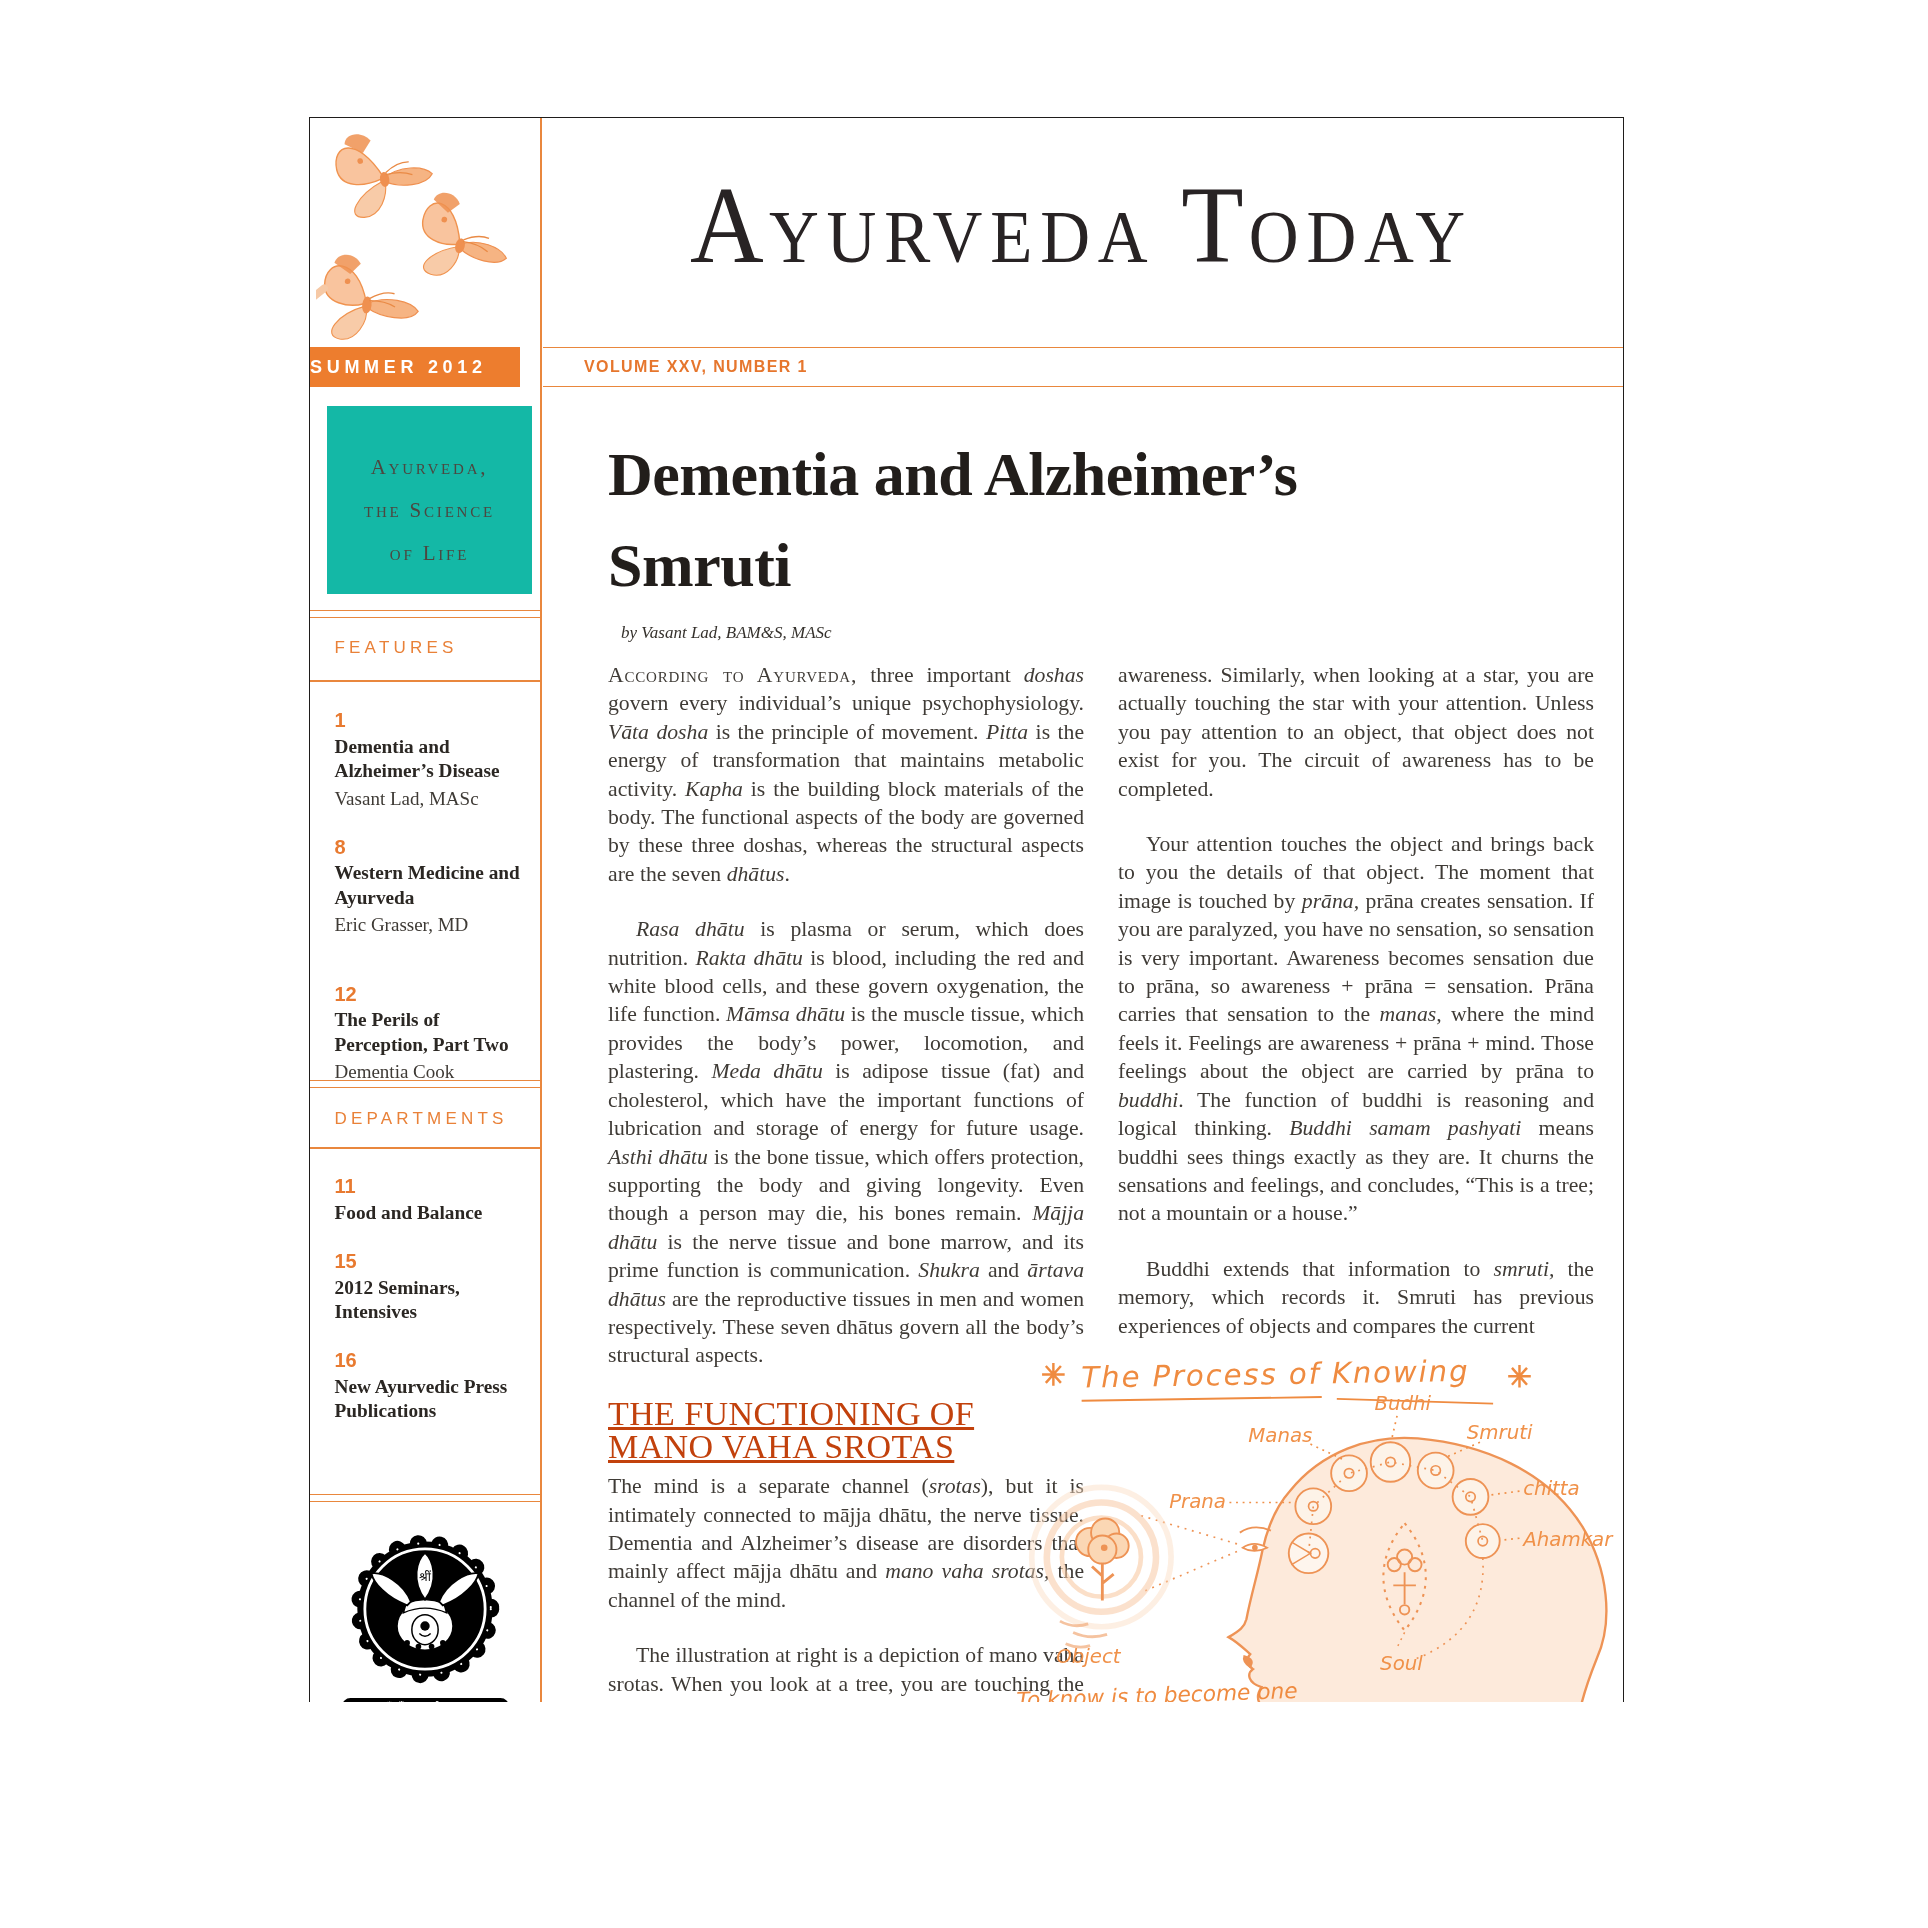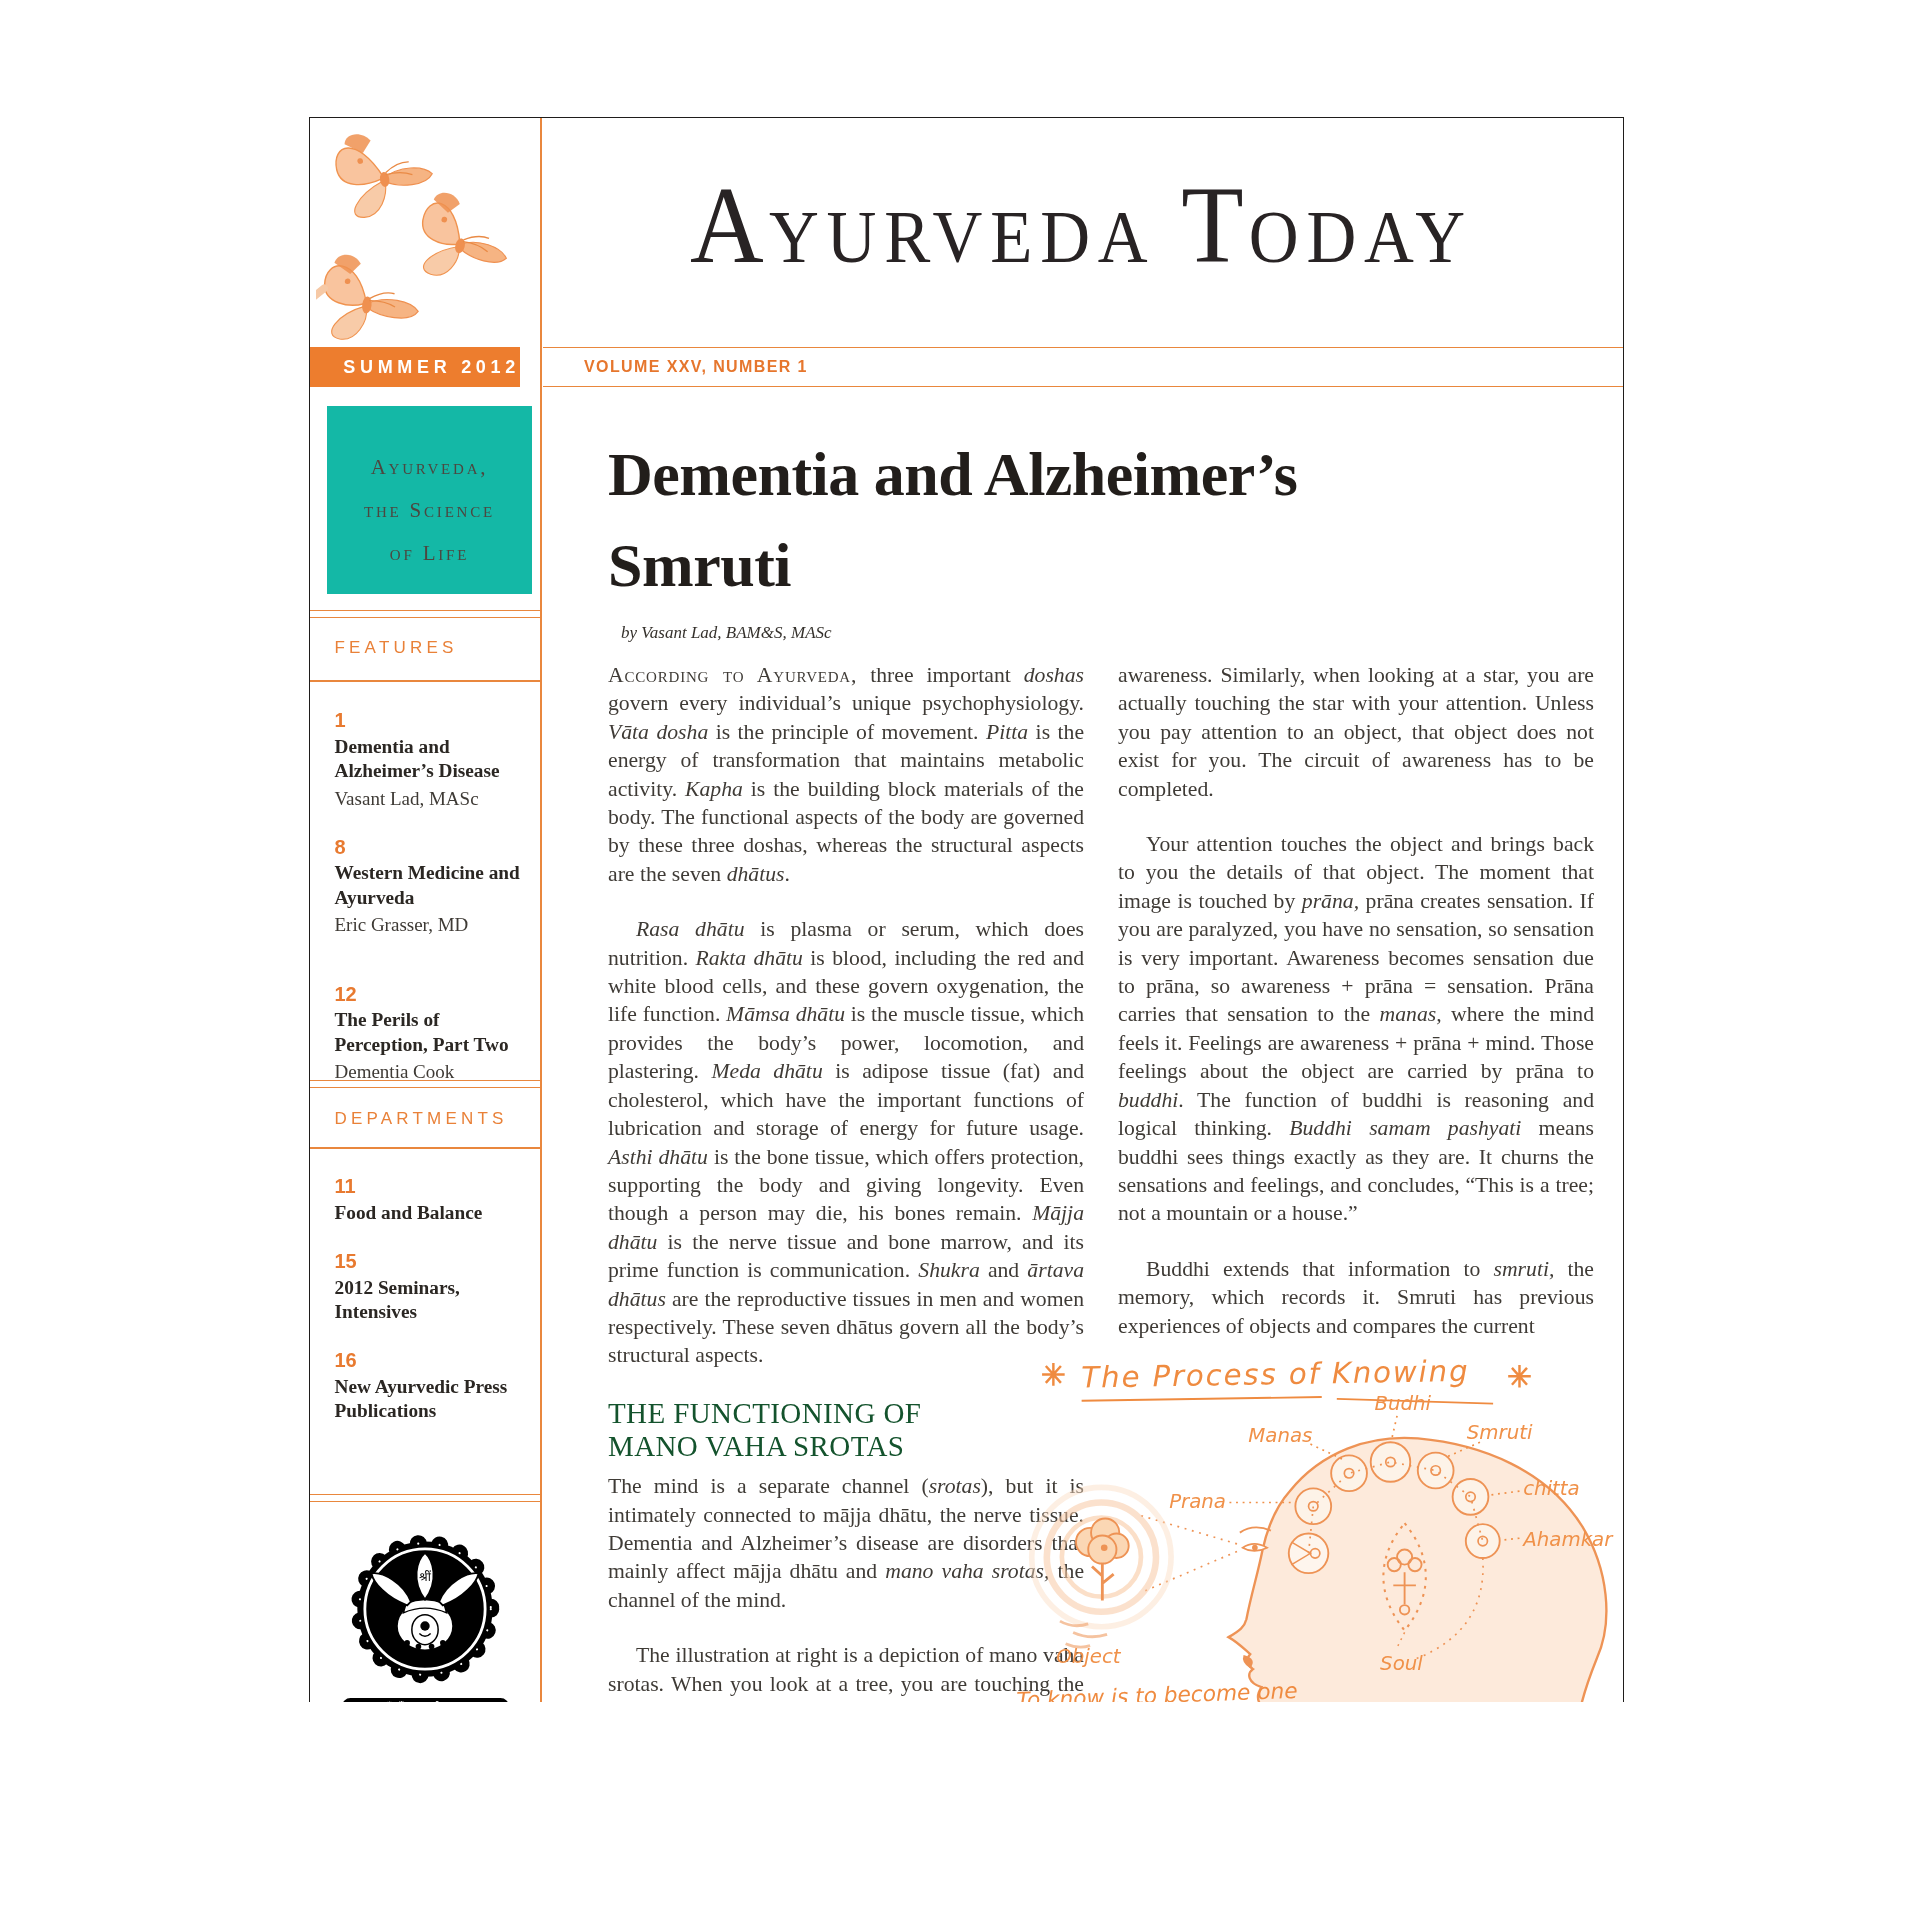--- a/index.html
+++ b/index.html
@@ -5,21 +5,21 @@
   html,body{margin:0;padding:0;background:#ffffff;}
   .canvas{position:relative;width:1928px;height:1702px;background:#ffffff;overflow:hidden;
           font-family:"Liberation Serif", serif;color:#3b3734;}
   .page{position:absolute;left:309px;top:117px;width:1315px;height:1697px;
         border:1.9px solid #1f1d1b;background:#ffffff;box-sizing:border-box;}
   
   .vdivider{position:absolute;left:230px;top:0;bottom:0;width:1.9px;background:#e9873d;}
   
   .banner-left{position:absolute;left:0;top:229px;width:210px;height:40px;background:#ed7d2e;
                color:#ffffff;font-family:"Liberation Sans",sans-serif;font-weight:bold;
-               font-size:18px;letter-spacing:4.7px;line-height:40px;text-align:right;}
+               font-size:18px;letter-spacing:4.7px;line-height:40px;text-align:left;}
   .banner-right{position:absolute;left:233px;top:229px;right:0;height:40px;box-sizing:border-box;
                 border-top:1.9px solid #e9873d;border-bottom:1.9px solid #e9873d;
                 color:#e6762d;font-family:"Liberation Sans",sans-serif;font-weight:bold;
                 font-size:16px;letter-spacing:1.4px;line-height:38px;padding-left:41px;}
   
   .masthead{position:absolute;left:230px;top:43px;width:1083px;height:169px;text-align:center;
             color:#282324;white-space:nowrap;transform:scaleX(.92);transform-origin:center;}
   .masthead .big{font-size:111px;letter-spacing:5.6px;}
   .masthead .caps{font-size:75px;letter-spacing:8.5px;}
   .masthead .gap{display:inline-block;width:28px;}
@@ -47,21 +47,21 @@
   .article-title{position:absolute;left:298px;top:311px;width:1017px;font-weight:bold;
                  font-size:62px;line-height:91px;color:#221e1b;letter-spacing:-0.5px;}
   .byline{position:absolute;left:311px;top:505px;font-style:italic;font-size:17px;color:#35312c;}
   .col{position:absolute;top:543px;width:476px;font-size:21.7px;line-height:28.4px;
        text-align:justify;color:#3f3b36;}
   .col1{left:298px;} .col2{left:808px;}
   .col p{margin:0 0 27px 0;}
   .col p.ind{text-indent:28px;}
   .seg-i{font-style:italic;}
   .seg-sc{font-variant:small-caps;letter-spacing:0.8px;}
-  .sec-heading{font-size:29px;line-height:33px;color:#14532d;letter-spacing:0.4px;margin:5.6px 0 9.4px 0;}
+  .sec-heading{font-size:34px;line-height:33px;color:#c2410c;letter-spacing:0.4px;margin:5.6px 0 9.4px 0;text-decoration:underline;}
   
   .sketch{position:absolute;left:701px;top:1230px;width:613px;height:405px;}
   .footer-rule{position:absolute;left:0;right:0;top:1637px;height:2.8px;background:#e9873d;}
   svg text{font-family:"DejaVu Sans",sans-serif;}
   .sk-label{font-size:21px;fill:#f09149;font-style:italic;}
   .sk-title{font-size:31px;fill:#ef8b40;letter-spacing:2px;font-style:italic;}
   .sk-caption{font-size:23px;fill:#ef8b40;font-style:italic;}
 </style>
 </head>
 <body>

